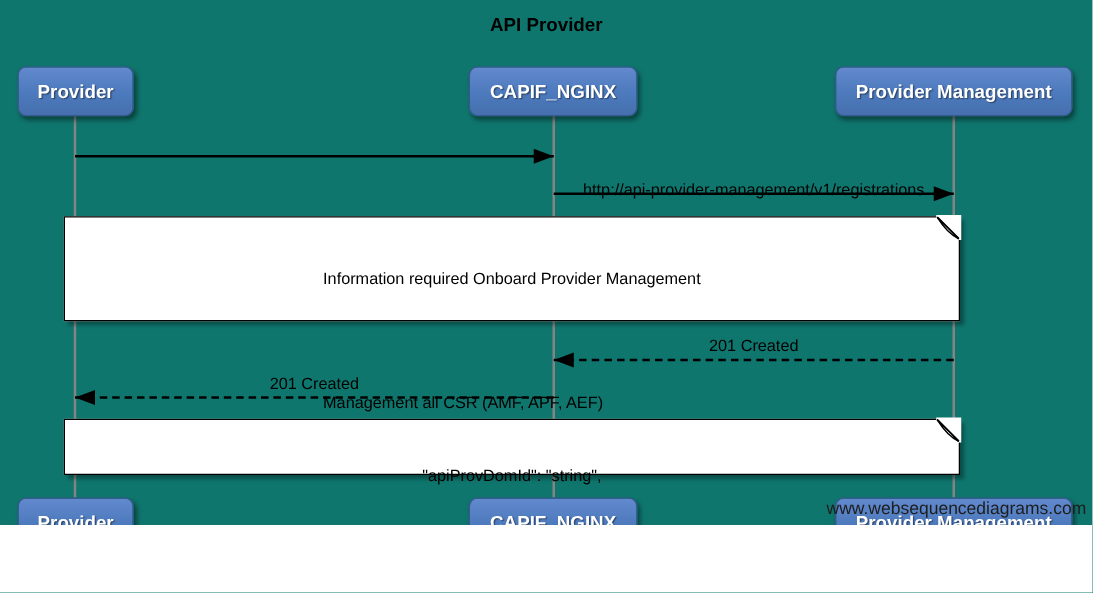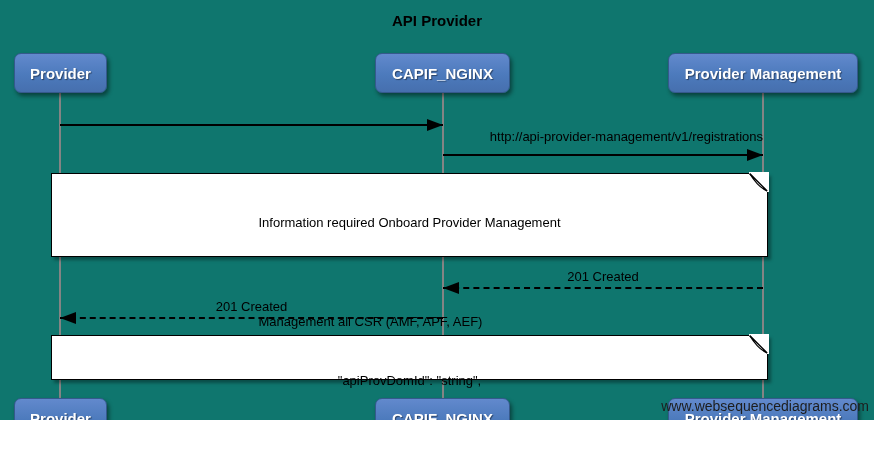--- a/index.html
+++ b/index.html
@@ -38,21 +38,21 @@
   .msg-line.solid  { border-top:2px solid var(--message-line,#000); }
   .msg-line.dashed { border-top:2px dashed var(--message-line,#000); }
   .arrowhead { position:absolute; width:0; height:0; border-top:6px solid transparent; border-bottom:6px solid transparent; }
   .arrowhead.right { border-left:16px solid var(--message-line,#000); }
   .arrowhead.left  { border-right:16px solid var(--message-line,#000); }
 
   #m1-label { left:60px;  width:383px; top:107px; }
   #m1-line  { left:60px;  width:383px; top:124px; }
   #m1-head  { left:427px; top:119px; }
 
-  #m2-label { left:443px; width:320px; top:129px;text-align:right; }
+  #m2-label { left:443px; width:320px; top:144px; }
   #m2-line  { left:443px; width:320px; top:154px; }
   #m2-head  { left:747px; top:149px; }
 
   #m3-label { left:443px; width:320px; top:269px; }
   #m3-line  { left:443px; width:320px; top:287px; }
   #m3-head  { left:443px; top:282px; }
 
   #m4-label { left:60px;  width:383px; top:299px; }
   #m4-line  { left:60px;  width:383px; top:317px; }
   #m4-head  { left:60px;  top:312px; }

